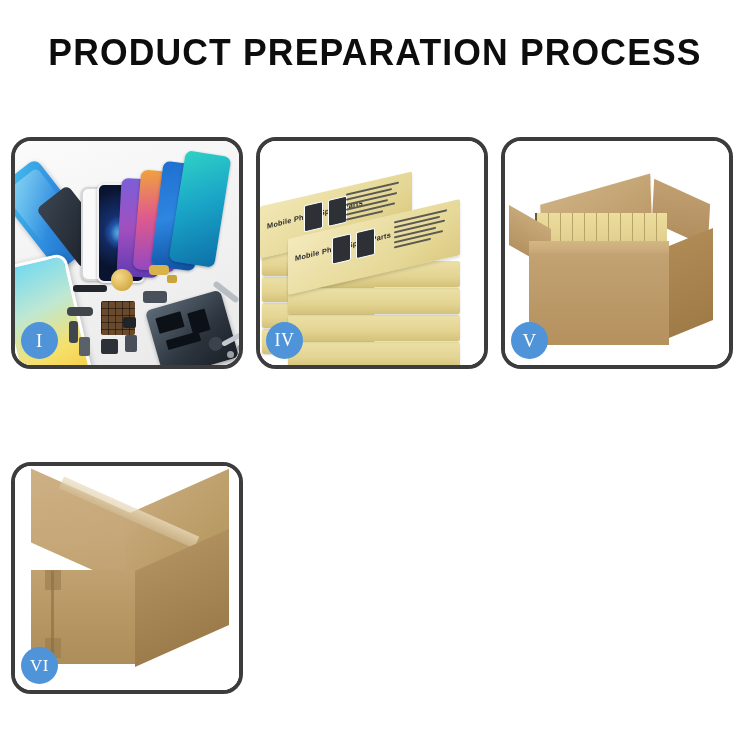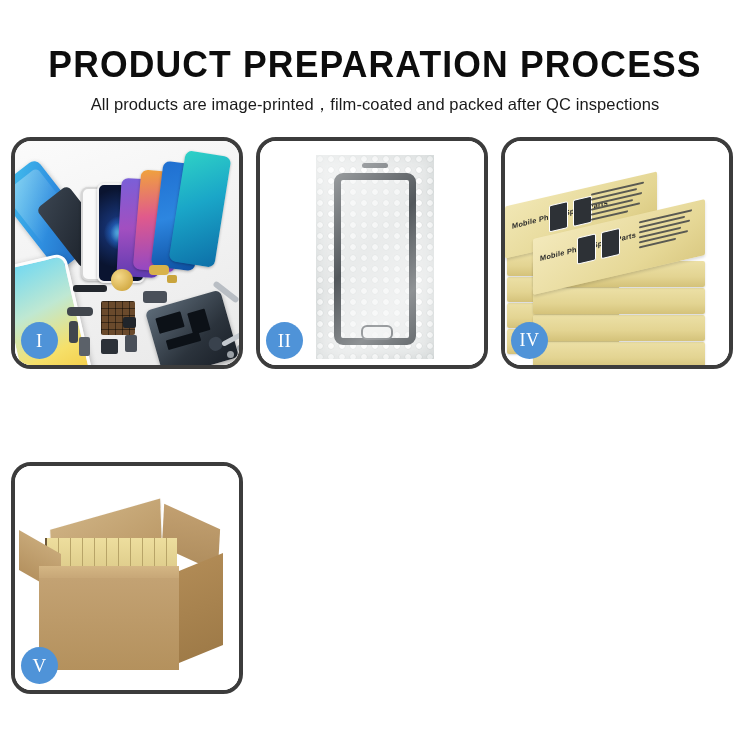--- a/index.html
+++ b/index.html
@@ -12,21 +12,21 @@
     height: 750px;
     font-family: "Liberation Sans", sans-serif;
     color: #111111;
     overflow: hidden;
     position: relative;
   }
 
   
   .header {
     width: 100%;
-    padding-top: 46px;
+    padding-top: 34px;
     text-align: center;
   }
   .page-title {
     font-family: "Liberation Sans", sans-serif;
     font-size: 37px;
     font-weight: 700;
     letter-spacing: 1.2px;
     line-height: 1.05;
     color: #0d0d0d;
     margin: 0;
@@ -408,21 +408,20 @@
   .c6-tab2{
     position:absolute; left:30px; top:172px; width:16px; height:20px;
     background: rgba(140,110,65,.4);
   }
 </style>
 </head>
 <body>
 
 <div class="header">
   <h1 class="page-title">PRODUCT PREPARATION PROCESS</h1>
-  <p class="page-subtitle">All products are image-printed，film-coated and packed after QC inspections</p>
 </div>
 
 <div class="grid">
 
   <div class="panel p1">
     <div class="panel-photo">
       <div class="bg"></div>
 
       <div class="scr-blue"></div>
       <div class="scr-dark"></div>
@@ -458,30 +457,20 @@
       <div class="part pt-bat"></div>
       <div class="part pt-chip"></div>
       <div class="part pt-tool1"></div>
       <div class="part pt-tool2"></div>
       <div class="part pt-screw1"></div>
       <div class="part pt-screw2"></div>
     </div>
     <div class="badge b-i">I</div>
   </div>
 
-  <div class="panel p2">
-    <div class="panel-photo">
-      <div class="bg"></div>
-      <div class="wrap-photo">
-        <div class="wrap-screen"></div>
-        <div class="wrap-gloss"></div>
-      </div>
-    </div>
-    <div class="badge b-ii">II</div>
-  </div>
 
 
   <div class="panel p4">
     <div class="panel-photo">
       <div class="bg"></div>
       <div class="stack">
         <div class="sbox sl sl5"></div>
         <div class="sbox sl sl4"></div>
         <div class="sbox sl sl3"></div>
         <div class="sbox sl sl2"></div>
@@ -547,14 +536,28 @@
         <i style="left:122px"></i>
       </div>
       <div class="c5-flapL"></div>
       <div class="c5-rim"></div>
       <div class="c5-side"></div>
       <div class="c5-body"></div>
     </div>
     <div class="badge b-v">V</div>
   </div>
 
+  <div class="panel p6">
+    <div class="panel-photo">
+      <div class="bg"></div>
+      <div class="c6-top"></div>
+      <div class="c6-top2"></div>
+      <div class="c6-tape"></div>
+      <div class="c6-right"></div>
+      <div class="c6-front"></div>
+      <div class="c6-seam"></div>
+      <div class="c6-tab1"></div>
+      <div class="c6-tab2"></div>
+    </div>
+    <div class="badge b-vi">VI</div>
+  </div>
 
 </div>
 
 </body></html>

